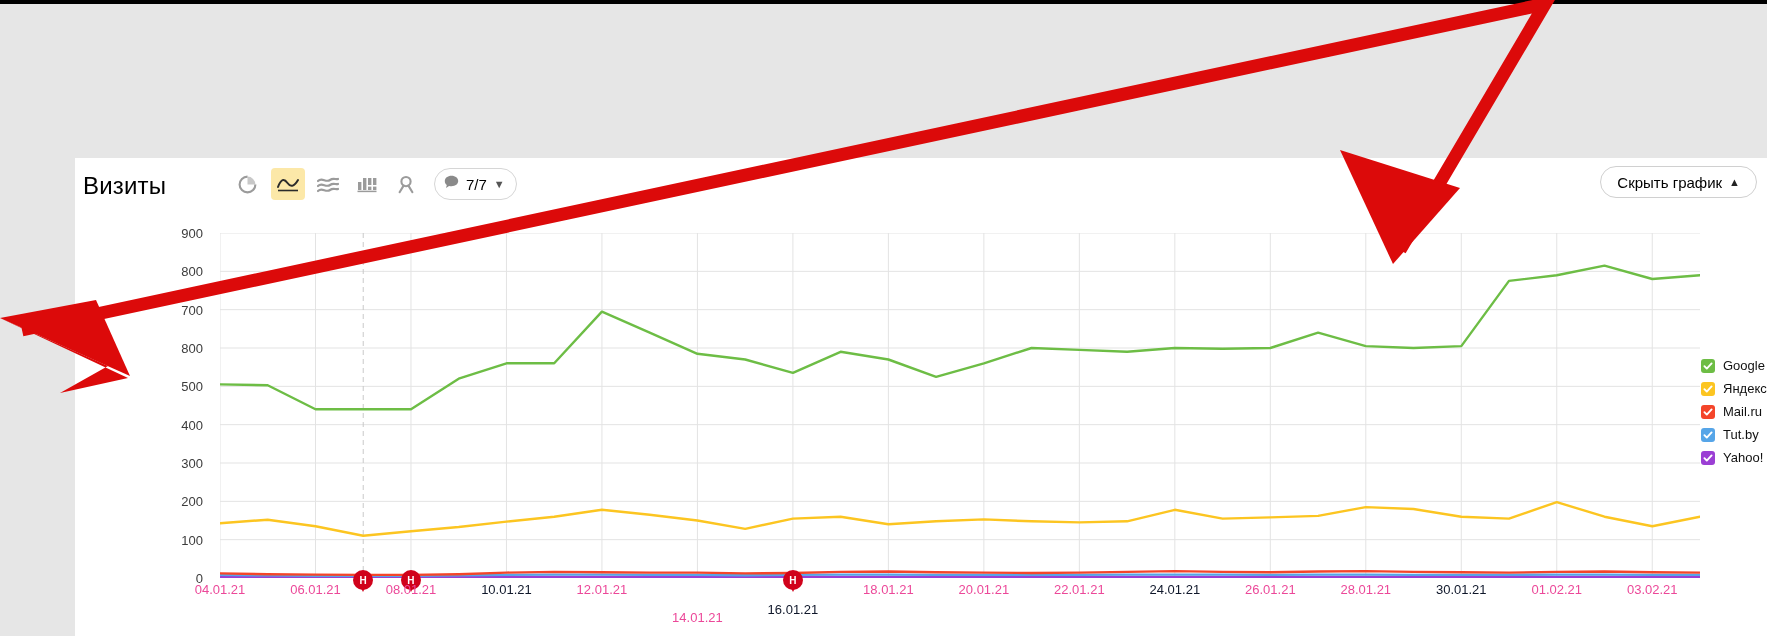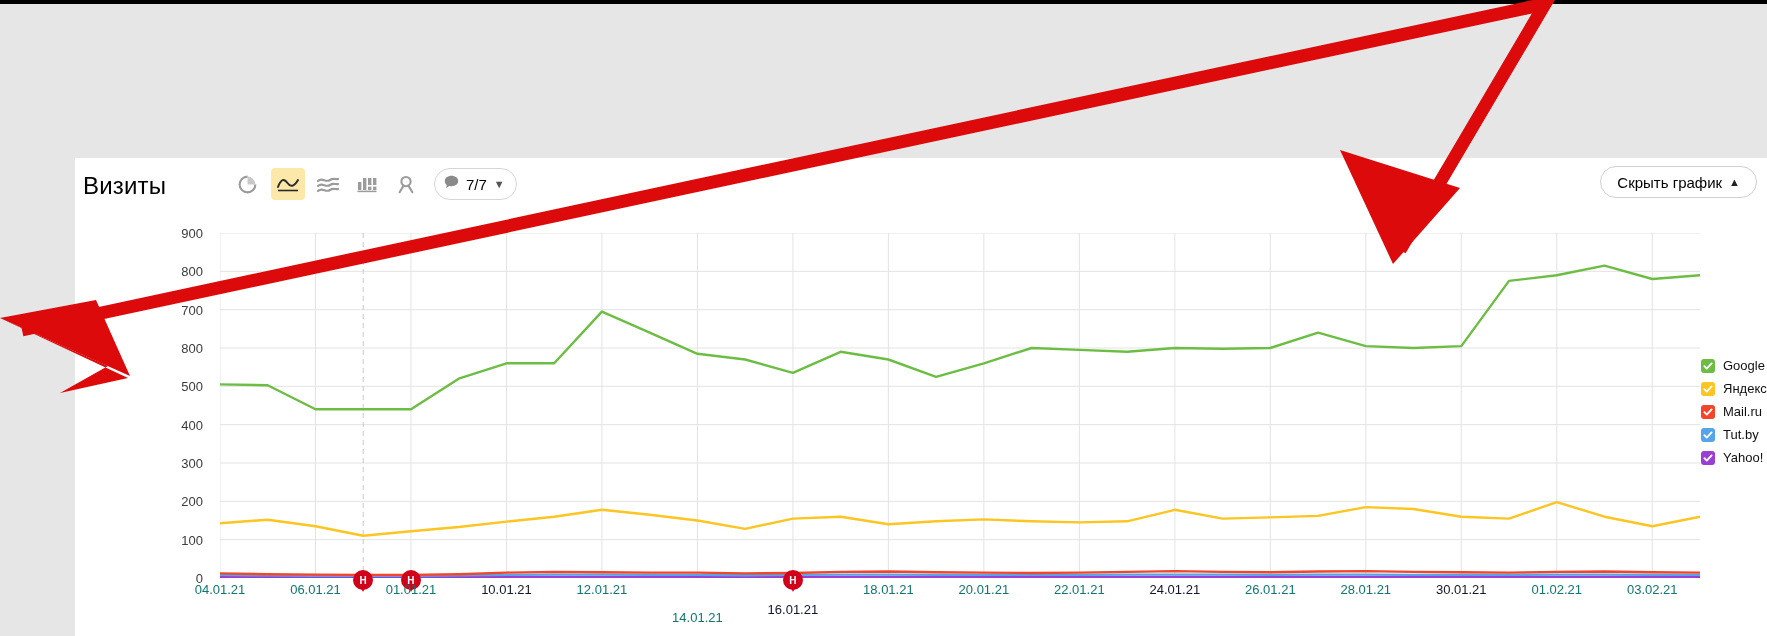--- a/index.html
+++ b/index.html
@@ -79,21 +79,21 @@
     font-size:13px; color:#3c3c3c;
     text-align:right; white-space:nowrap;
     transform:translateY(-50%);
   }
   #y-axis-labels { position:absolute; left:0; top:75px; width:1625px; height:345px; }
   #y-axis-labels .ytick { right: auto; left:0; width:128px; }
 
   #x-axis-labels { position:absolute; left:145px; top:424px; width:1480px; height:26px; }
   .xtick {
     position:absolute; top:0;
-    font-size:13px; color:#0f766e;
+    font-size:13px; color:#ec4899;
     transform:translateX(-50%); white-space:nowrap;
   }
   .xtick.weekend { color:#0f172a; }
 
   .hol-pin {
     position:absolute;
     width:20px; height:20px; margin-left:-10px; margin-top:-10px;
     cursor:pointer;
   }
   .hol-pin .bubble {
@@ -272,21 +272,21 @@
       </div>
       <div class="hol-pin" style="left: 572.903px; top: 347px;">
         <div class="tail"></div>
         <div class="bubble">Н</div>
       </div>
     </div>
 
   <div id="x-axis-labels">
       <div class="xtick" style="left: 0px;">04.01.21</div>
       <div class="xtick" style="left: 95.4839px;">06.01.21</div>
-      <div class="xtick" style="left: 190.968px;">01.01.21</div>
+      <div class="xtick" style="left: 190.968px;">08.01.21</div>
       <div class="xtick weekend" style="left: 286.452px;">10.01.21</div>
       <div class="xtick" style="left: 381.935px;">12.01.21</div>
       <div class="xtick" style="left: 477.419px; margin-top: 28px;">14.01.21</div>
       <div class="xtick weekend" style="left: 572.903px; margin-top: 20px;">16.01.21</div>
       <div class="xtick" style="left: 668.387px;">18.01.21</div>
       <div class="xtick" style="left: 763.871px;">20.01.21</div>
       <div class="xtick" style="left: 859.355px;">22.01.21</div>
       <div class="xtick weekend" style="left: 954.839px;">24.01.21</div>
       <div class="xtick" style="left: 1050.32px;">26.01.21</div>
       <div class="xtick" style="left: 1145.81px;">28.01.21</div>

